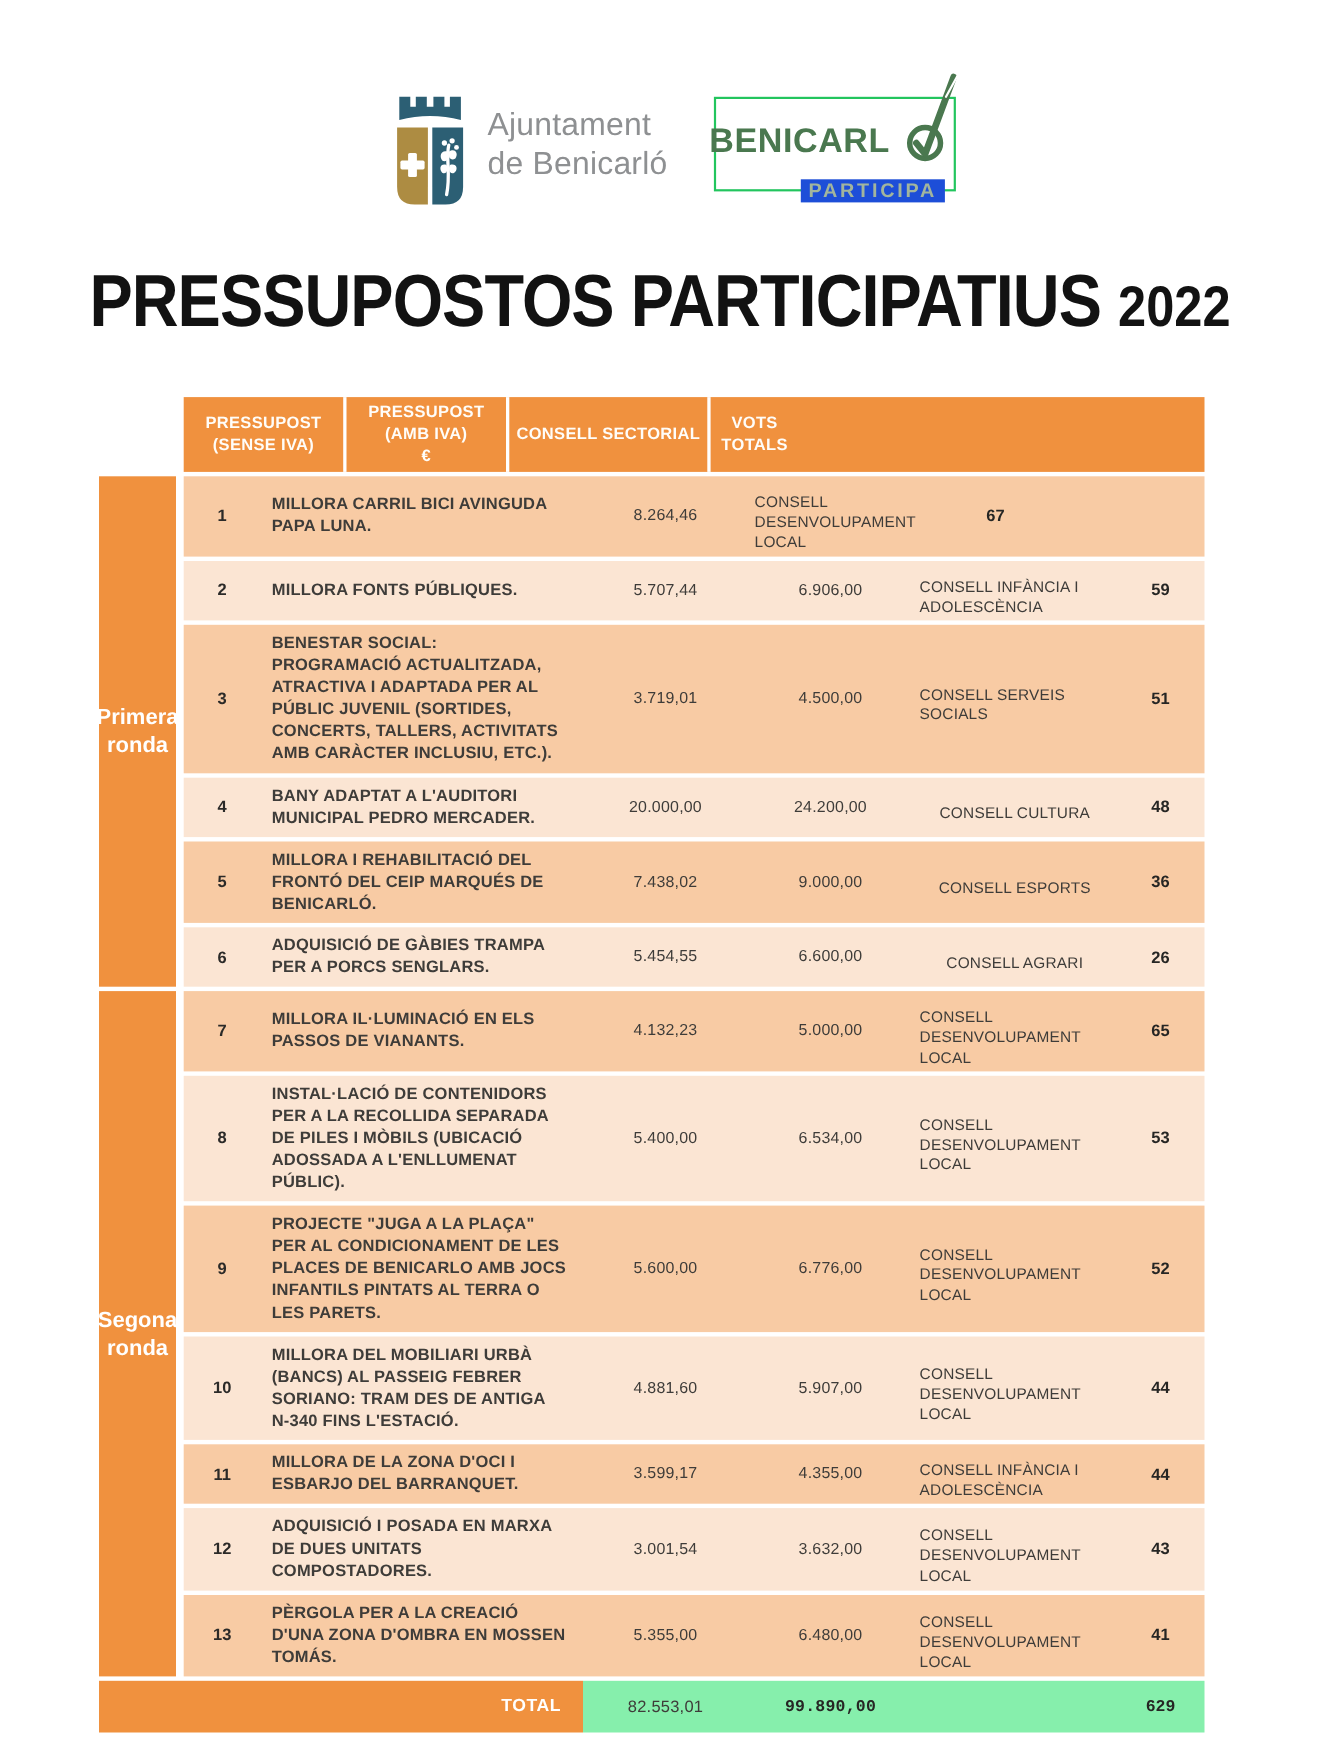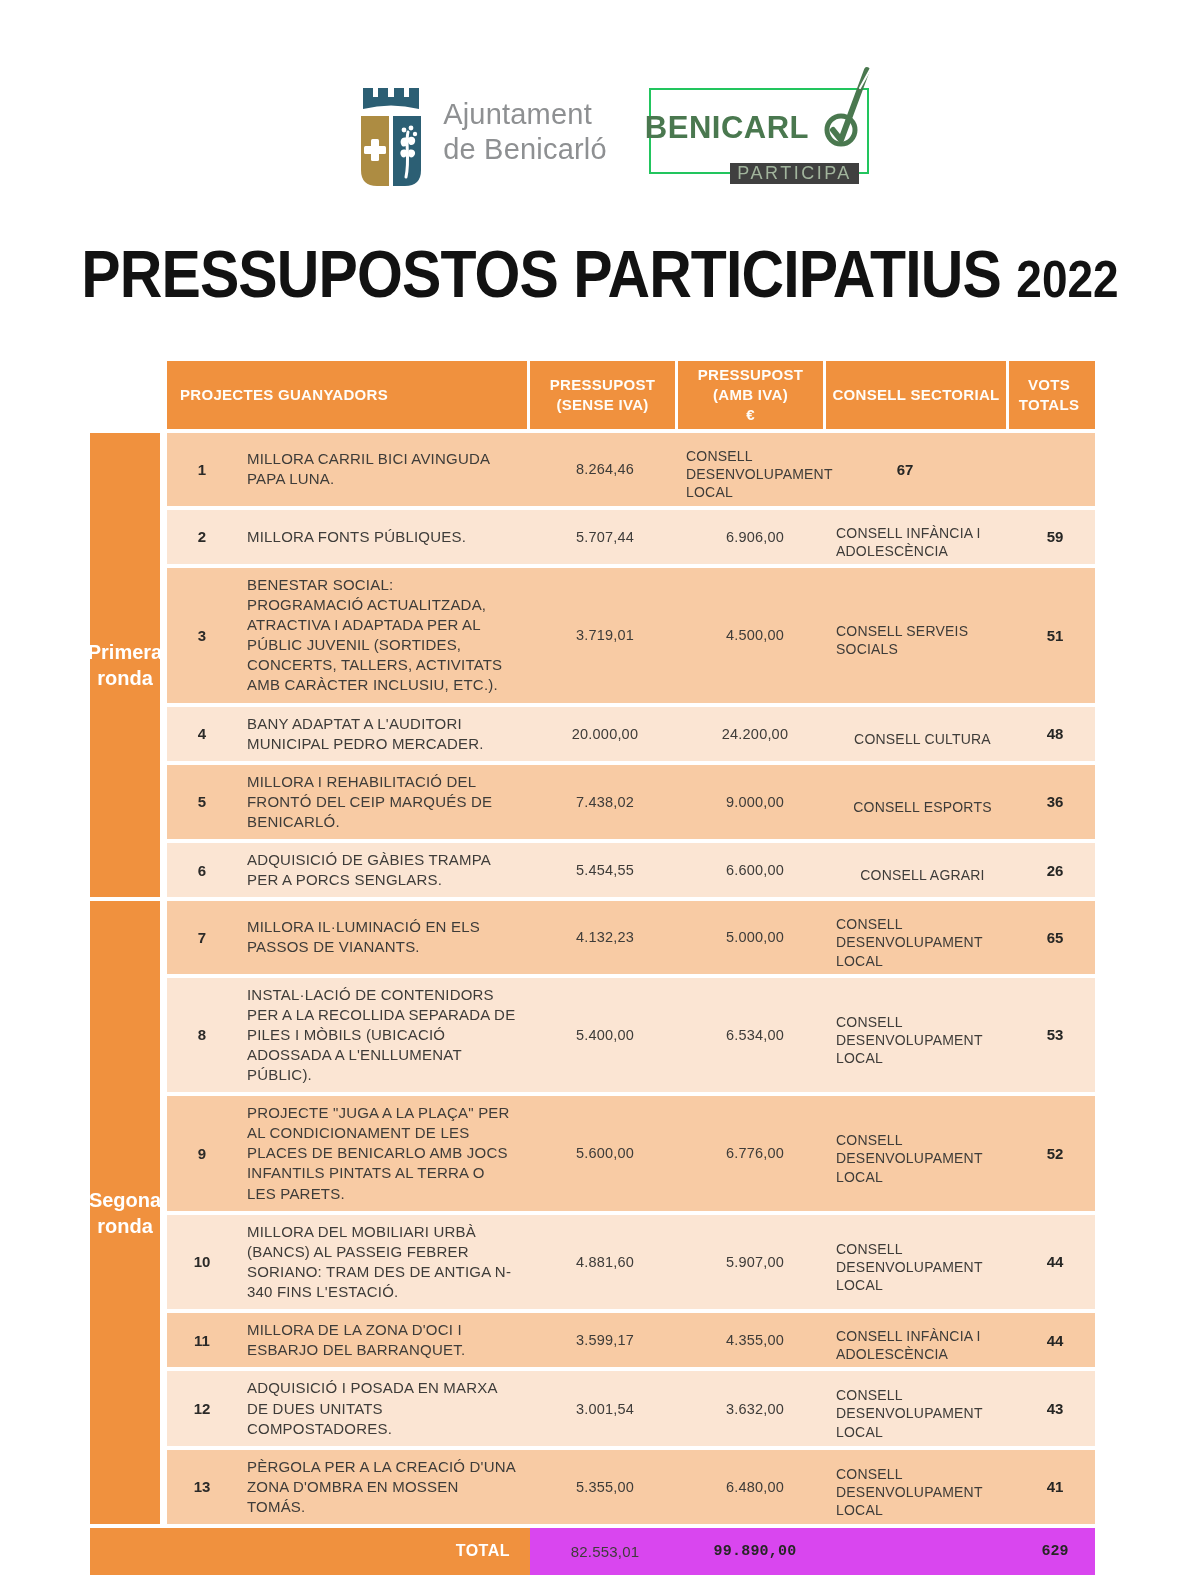--- a/index.html
+++ b/index.html
@@ -9,32 +9,32 @@
     font-family:"Liberation Sans","DejaVu Sans",sans-serif;
     color:#3e3c39;
   }
   
   .logos{display:flex;justify-content:center;align-items:flex-start;gap:42px;padding-top:76px;padding-left:24px;}
   .logo-aj{display:flex;align-items:center;gap:16px;}
   .logo-aj-text{font-size:29px;line-height:1.22;color:#8e9092;letter-spacing:.2px;}
   .logo-bp{position:relative;width:216px;height:82px;border:2px solid #22c55e;margin-top:12px;}
   .bp-word{position:absolute;left:-6px;top:20px;font-size:31px;font-weight:800;color:#4a784f;letter-spacing:.5px;background:transparent;}
   .bp-check{position:absolute;right:-12px;top:-30px;}
-  .bp-sub{position:absolute;right:8px;bottom:-12px;background:#404040;padding:0 7px;
-    font-size:18px;letter-spacing:2.5px;color:#a2b59d;font-weight:400;}
+  .bp-sub{position:absolute;right:8px;bottom:-12px;background:#1d4ed8;padding:0 7px;
+    font-size:18px;letter-spacing:2.5px;color:#a2b59d;font-weight:700;}
   
   .title{
     margin:52px 0 0 0;text-align:center;color:#121212;
     font-size:67px;font-weight:800;letter-spacing:-1px;line-height:1.0;
     transform:scaleX(.88);transform-origin:center;white-space:nowrap;
   }
   .title .year{font-size:.78em;letter-spacing:0;}
   
   .table{position:relative;margin:54px 0 0 90px;width:1005px;}
-  .pre{white-space:pre-line;}
+  .pre{white-space:pre-line;font-weight:bold;}
   
   .thead{display:flex;margin-left:77px;background:#f0913e;color:#fffdf9;height:68px;}
   .th{display:flex;align-items:center;justify-content:center;text-align:center;
       font-size:15px;font-weight:700;line-height:1.35;letter-spacing:.3px;box-sizing:border-box;}
   .th-projects{width:363px;justify-content:flex-start;text-align:left;padding-left:13px;border-right:3px solid #fff;}
   .th-sense{width:148px;border-right:3px solid #fff;}
   .th-amb{width:148px;border-right:3px solid #fff;}
   .th-consell{width:183px;border-right:3px solid #fff;}
   .th-vots{width:80px;}
   
@@ -48,21 +48,21 @@
   .cell{display:flex;align-items:center;box-sizing:border-box;font-size:15px;}
   .c-num{width:70px;justify-content:center;font-weight:700;color:#2b2a28;}
   .c-desc{width:293px;padding:7px 14px 7px 10px;line-height:1.34;letter-spacing:.2px;}
   .c-sense,.c-amb{width:150px;justify-content:center;font-size:14.5px;letter-spacing:.2px;}
   .c-consell{width:185px;justify-content:center;text-align:left;font-size:14px;line-height:1.3;padding:4px 6px;letter-spacing:.2px;margin-top:10px;}
   .c-vots{width:80px;justify-content:center;font-weight:700;color:#262624;}
   
   .total-row{display:flex;margin-top:4px;height:47px;}
   .total-label-block{width:440px;background:#f0913e;display:flex;align-items:center;justify-content:flex-end;
     padding-right:20px;box-sizing:border-box;color:#ffffff;font-weight:700;font-size:16px;letter-spacing:.5px;}
-  .total-values{display:flex;background:#d946ef;width:565px;}
+  .total-values{display:flex;background:#86efac;width:565px;}
   .total-values .cell{font-size:15px;}
   .t-bold{font-weight:700;color:#262624;font-family:Liberation Mono, monospace;}
 </style>
 </head>
 <body>
 
 <div class="page">
 
   <div class="logos">
     <div class="logo-aj">
@@ -96,21 +96,20 @@
       </svg>
       <span class="bp-sub">PARTICIPA</span>
     </div>
   </div>
 
   <h1 class="title"><span>PRESSUPOSTOS PARTICIPATIUS</span> <span class="year">2022</span></h1>
 
   <div class="table">
 
     <div class="thead">
-      <div class="th th-projects">PROJECTES GUANYADORS</div>
       <div class="th th-sense pre">PRESSUPOST
 (SENSE IVA)</div>
       <div class="th th-amb pre">PRESSUPOST
 (AMB IVA)
 €</div>
       <div class="th th-consell">CONSELL SECTORIAL</div>
       <div class="th th-vots pre">VOTS
 TOTALS</div>
     </div>
 

